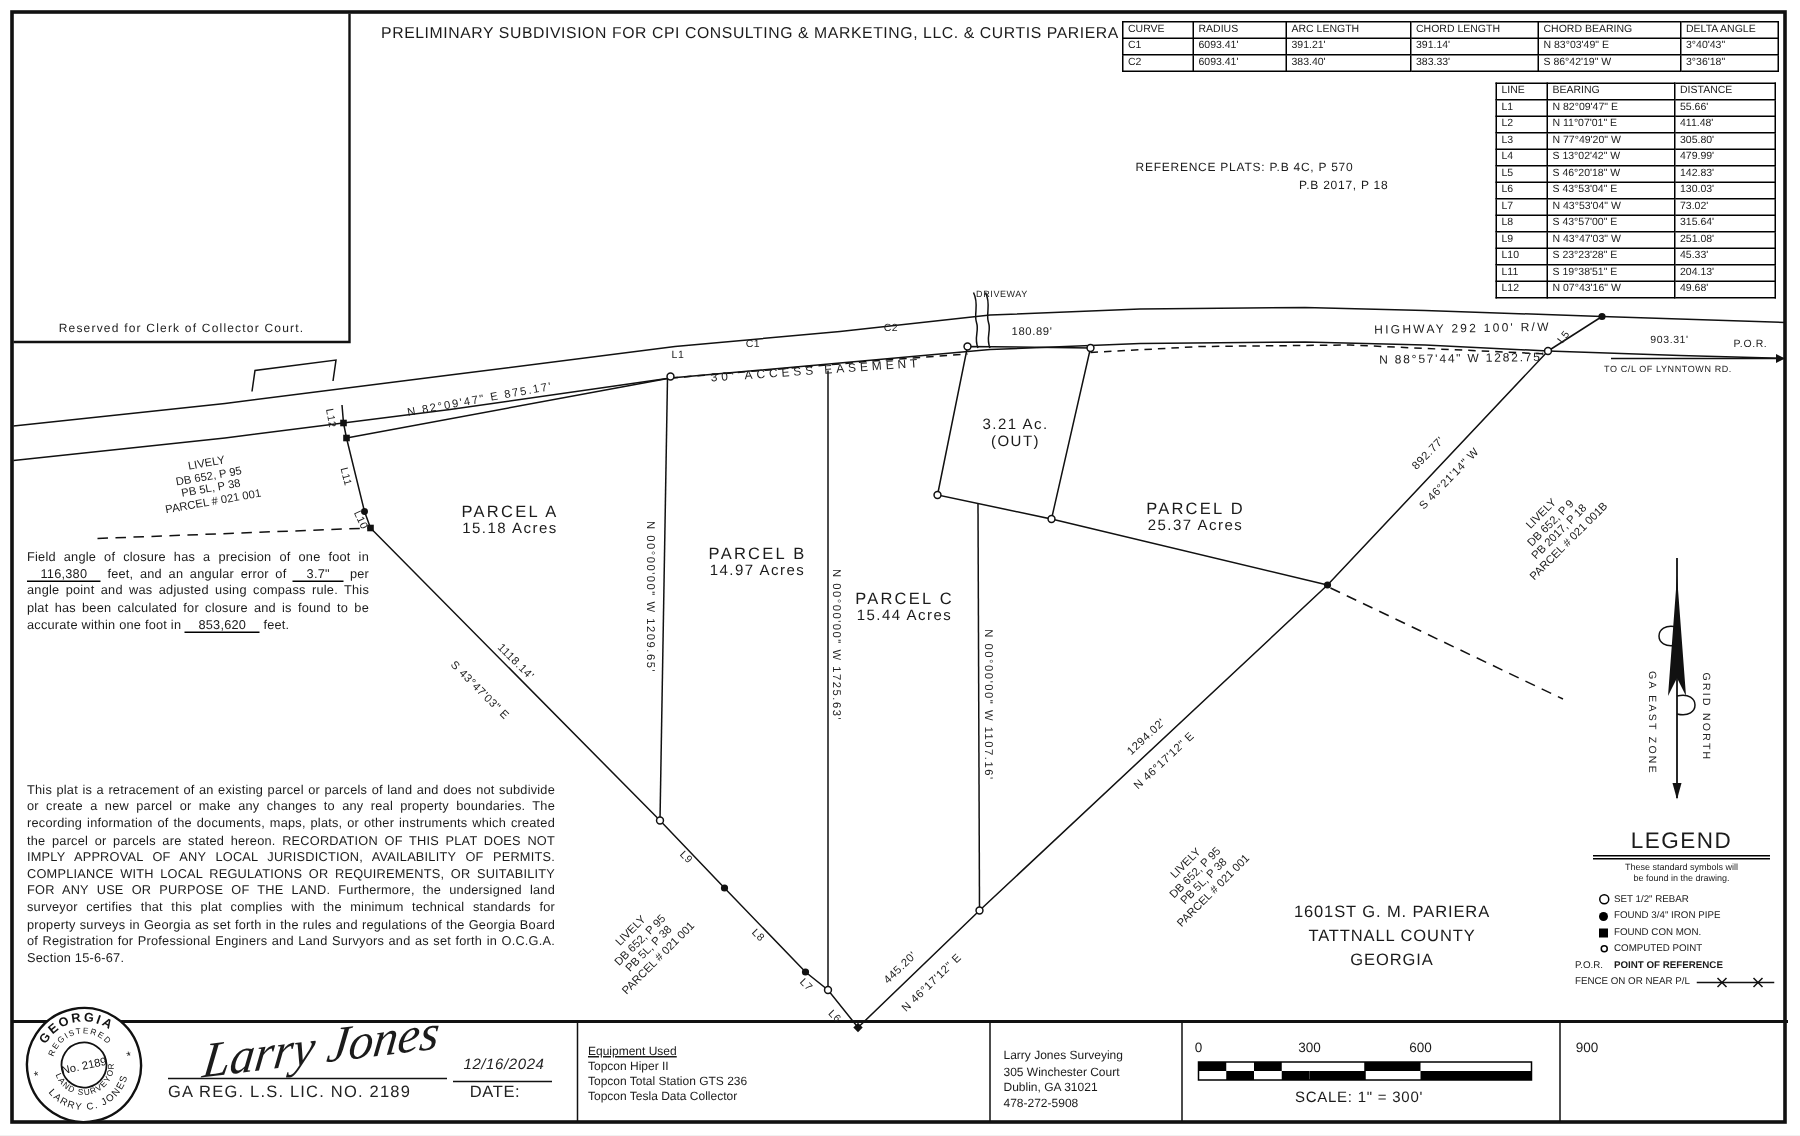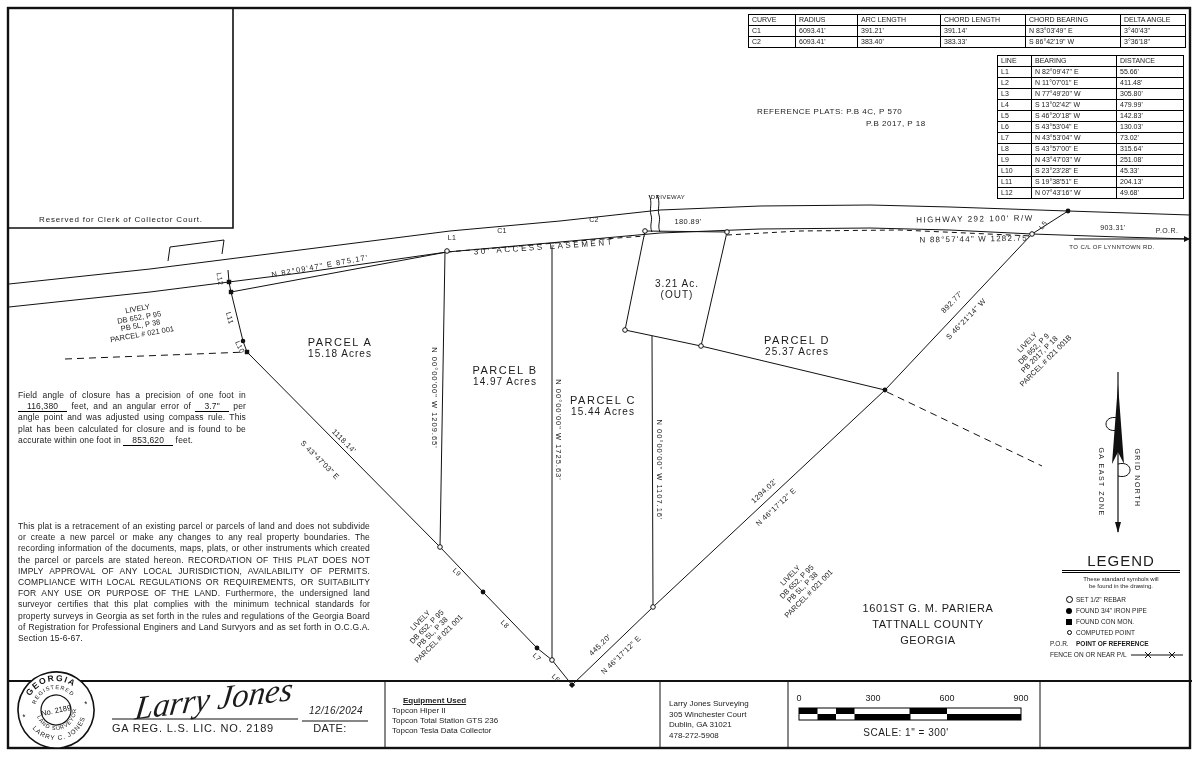--- a/index.html
+++ b/index.html
@@ -30,21 +30,21 @@
                       border-bottom:3px double #000; padding-bottom:1px; margin:0 14px 3px 14px; }
   .legend .lg-note { font-size:6px; line-height:7px; text-align:center; margin-bottom:4px; }
   .lg-row { display:flex; align-items:center; font-size:6.5px; height:11px; padding-left:14px; }
   .lg-row.wide { padding-left:2px; }
   .lg-sym { width:14px; display:flex; justify-content:center; align-items:center; }
   .sym-oc { width:5px; height:5px; border:1px solid #000; border-radius:50%; }
   .sym-fc { width:6px; height:6px; background:#000; border-radius:50%; }
   .sym-sq { width:6px; height:6px; background:#000; }
   .sym-sc { width:3px; height:3px; border:1px solid #000; border-radius:50%; }
   .equip { position:absolute; left:392px; top:696px; font-size:8px; line-height:10px; }
-  .equip .eq-title { font-weight:bold; text-decoration:underline;margin-left:11px; }
+  .equip .eq-title { font-weight:normal; text-decoration:underline; }
   .firm { position:absolute; left:669px; top:699px; font-size:8px; line-height:10.5px; }
   .proj { position:absolute; left:1058px; top:690px; font-size:8.5px; line-height:15px; }
   .proj .pno { font-size:10px; margin-top:8px; letter-spacing:.3px; }
   .sigscript { position:absolute; left:214px; top:699px; font-family:"Liberation Serif", serif;
                font-style:italic; font-size:33px; transform:translate(-50%,-50%) rotate(-7deg) skewX(-14deg);
                white-space:nowrap; }
   .scalelabel { position:absolute; left:906px; top:732px; transform:translate(-50%,-50%);
                 font-size:10px; letter-spacing:.5px; }
   .ticknum { position:absolute; transform:translate(-50%,-50%); font-size:9px; }
 </style>
@@ -172,20 +172,21 @@
         <textPath href="#arcBotInner" startOffset="50%" text-anchor="middle">LAND SURVEYOR</textPath>
       </text>
       <text font-size="6.5" letter-spacing="1" fill="#111">
         <textPath href="#arcBotOuter" startOffset="50%" text-anchor="middle">LARRY C. JONES</textPath>
       </text>
       <text x="22" y="713" font-size="8" fill="#111">*</text>
       <text x="85" y="713" font-size="8" fill="#111">*</text>
     </g>
   </svg>
 
+  <div class="title">PRELIMINARY SUBDIVISION FOR CPI CONSULTING &amp; MARKETING, LLC. &amp; CURTIS PARIERA</div>
 
   <table class="tbl" style="left:748px; top:14px;">
     <tbody>
         <tr>
       <td style="width:40px">CURVE</td>
       <td style="width:55px">RADIUS</td>
       <td style="width:76px">ARC LENGTH</td>
       <td style="width:78px">CHORD LENGTH</td>
       <td style="width:88px">CHORD BEARING</td>
       <td style="width:58px">DELTA ANGLE</td>
@@ -277,21 +278,21 @@
           <td>49.68'</td>
         </tr>
   </tbody>
     </table>
 
   <div class="refplats" style="left:757px; top:107px;">REFERENCE PLATS: P.B 4C, P 570</div>
   <div class="refplats" style="left:866px; top:119px;">P.B 2017, P 18</div>
 
   <div class="lbl fs8" style="left:121px; top:219px; letter-spacing:.8px;">Reserved for Clerk of Collector Court.</div>
 
-  <div class="note" style="left:18px; top:390px; width:228px;">
+  <div class="note" style="left:18px; top:366px; width:228px;">
     <span>Field angle of closure has a precision of one foot in </span><span class="blank">116,380</span><span> feet, and an angular error of </span><span class="blank">3.7"</span><span> per angle point and was adjusted using compass rule.  This plat has been calculated for closure and is found to be accurate within one foot in </span><span class="blank">853,620</span><span> feet.</span>
   </div>
   <div class="note" style="left:18px; top:521px; width:352px;">This plat is a retracement of an existing parcel or parcels of land and does not subdivide or create a new parcel or make any changes to any real property boundaries.  The recording information of the documents, maps, plats, or other instruments which created the parcel or parcels are stated hereon.  RECORDATION OF THIS PLAT DOES NOT IMPLY APPROVAL OF ANY LOCAL JURISDICTION, AVAILABILITY OF PERMITS.  COMPLIANCE WITH LOCAL REGULATIONS OR REQUIREMENTS, OR SUITABILITY FOR ANY USE OR PURPOSE OF THE LAND.  Furthermore, the undersigned land surveyor certifies that this plat complies with the minimum technical standards for property surveys in Georgia as set forth in the rules and regulations of the Georgia Board of Registration for Professional Enginers and Land Survyors and as set forth in O.C.G.A. Section 15-6-67.</div>
 
   <span class="lbl" style="left:320px; top:266px; --r:-10.3deg; letter-spacing:1.2px;">N 82°09'47" E  875.17'</span>
   <span class="lbl fs7" style="left:452px; top:237px;">L1</span>
   <span class="lbl fs7" style="left:502px; top:230px;">C1</span>
   <span class="lbl fs7" style="left:594px; top:219px;">C2</span>
   <span class="lbl fs8" style="left:544px; top:247px; --r:-4deg; letter-spacing:2.6px;">30' ACCESS EASEMENT</span>
   <span class="lbl fs6" style="left:668px; top:197px;">DRIVEWAY</span>
@@ -439,17 +440,17 @@
   <div class="firm">
     <div>Larry Jones Surveying</div>
     <div>305 Winchester Court</div>
     <div>Dublin, GA 31021</div>
     <div>478-272-5908</div>
   </div>
 
   <span class="ticknum" style="left:799px; top:698px;">0</span>
   <span class="ticknum" style="left:873px; top:698px;">300</span>
   <span class="ticknum" style="left:947px; top:698px;">600</span>
-  <span class="ticknum" style="left:1021px; top:698px;">900</span>
+  <span class="ticknum" style="left:1058px; top:698px;">900</span>
   <div class="scalelabel">SCALE: 1" = 300'</div>
 
 
 </div>
 
 </body></html>

